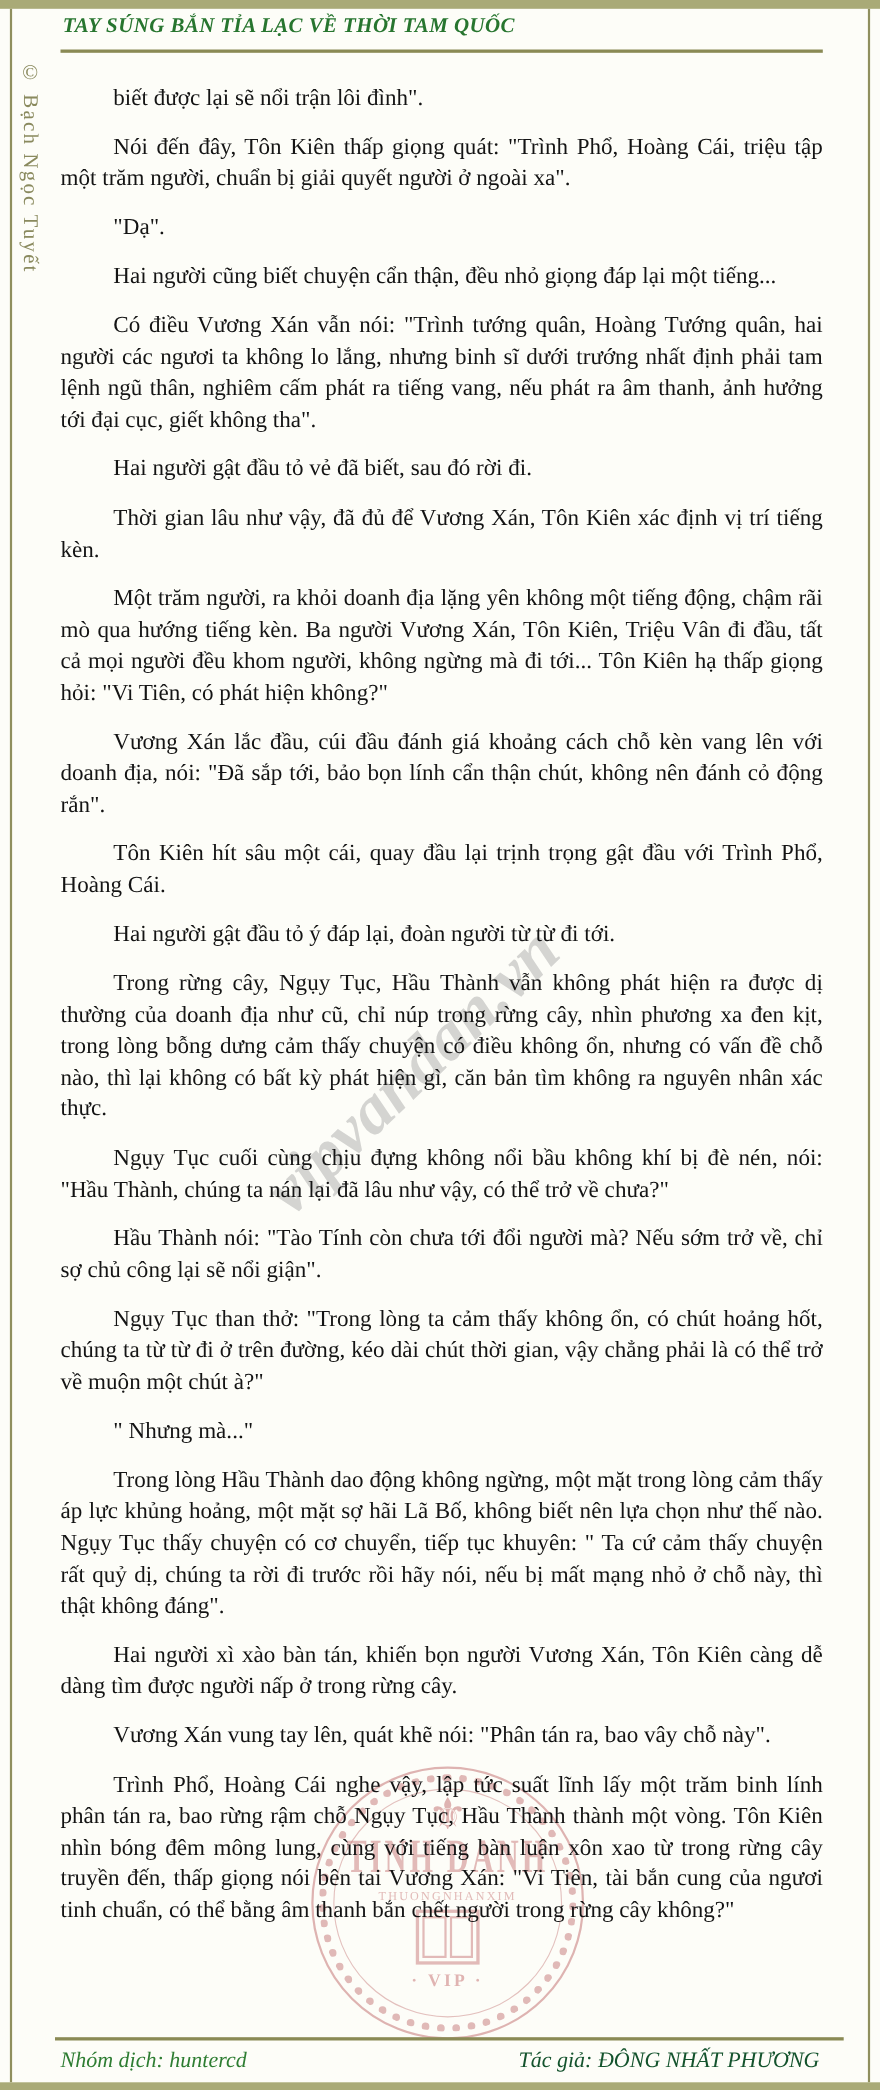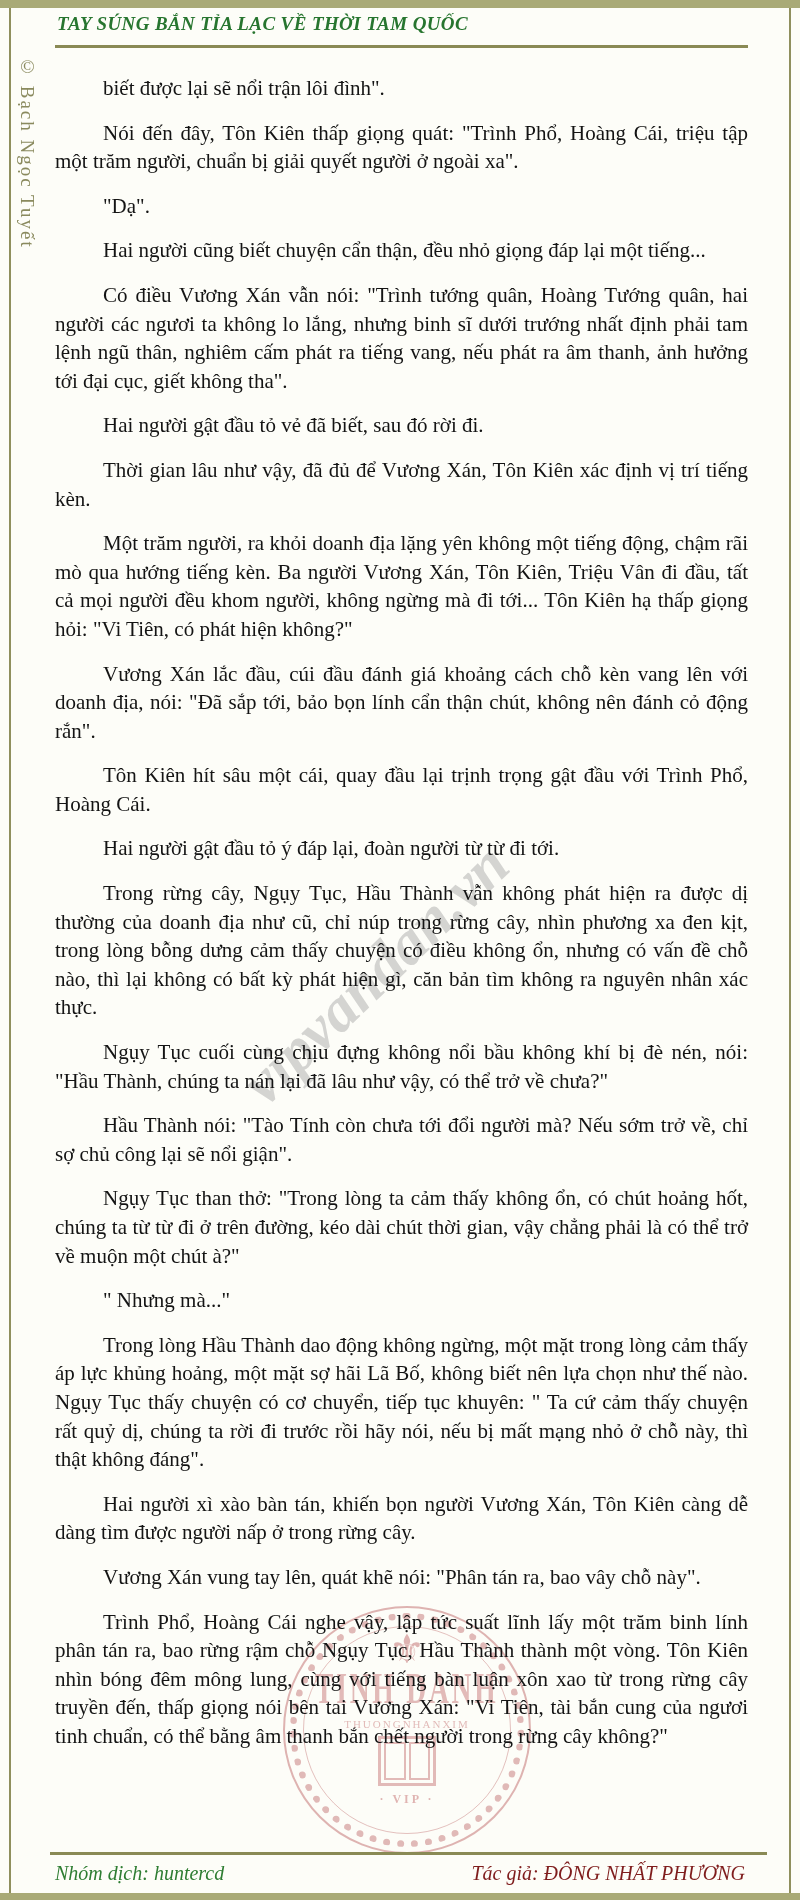--- a/index.html
+++ b/index.html
@@ -66,29 +66,29 @@
   }
   .stamp-small{
     margin-top:12px;font-size:11px;font-weight:normal;letter-spacing:2px;
     color:rgba(200,120,120,0.5);white-space:nowrap;
   }
   .stamp-seal{
     margin-top:6px;width:46px;height:38px;border:3px solid rgba(200,120,120,0.5);
     display:flex;gap:3px;padding:3px;box-sizing:content-box;
   }
   .stamp-seal i{flex:1;border:2px solid rgba(200,120,120,0.5);display:block;}
-  .stamp-vip{margin-top:6px;font-size:12px;font-weight:bold;letter-spacing:3px;
+  .stamp-vip{margin-top:6px;font-size:16px;font-weight:bold;letter-spacing:3px;
     color:rgba(200,120,120,0.55);}
 
   
   .footer-rule{position:absolute;left:50px;top:1852px;width:717px;height:3px;background:#8a8a55;z-index:3;}
   .footer-left{position:absolute;left:55px;top:1862px;font-size:20px;font-style:italic;
     color:#2e7d32;z-index:3;}
   .footer-right{position:absolute;right:55px;top:1862px;font-size:20px;font-style:italic;
-    color:#7f1d1d;z-index:3;}
+    color:#14532d;z-index:3;}
 </style>
 </head>
 <body>
 
 <div class="top-bar"></div>
 <div class="left-line"></div>
 <div class="right-line"></div>
 <div class="bottom-bar"></div>
 
 <div class="page-title">TAY SÚNG BẮN TỈA LẠC VỀ THỜI TAM QUỐC</div>

